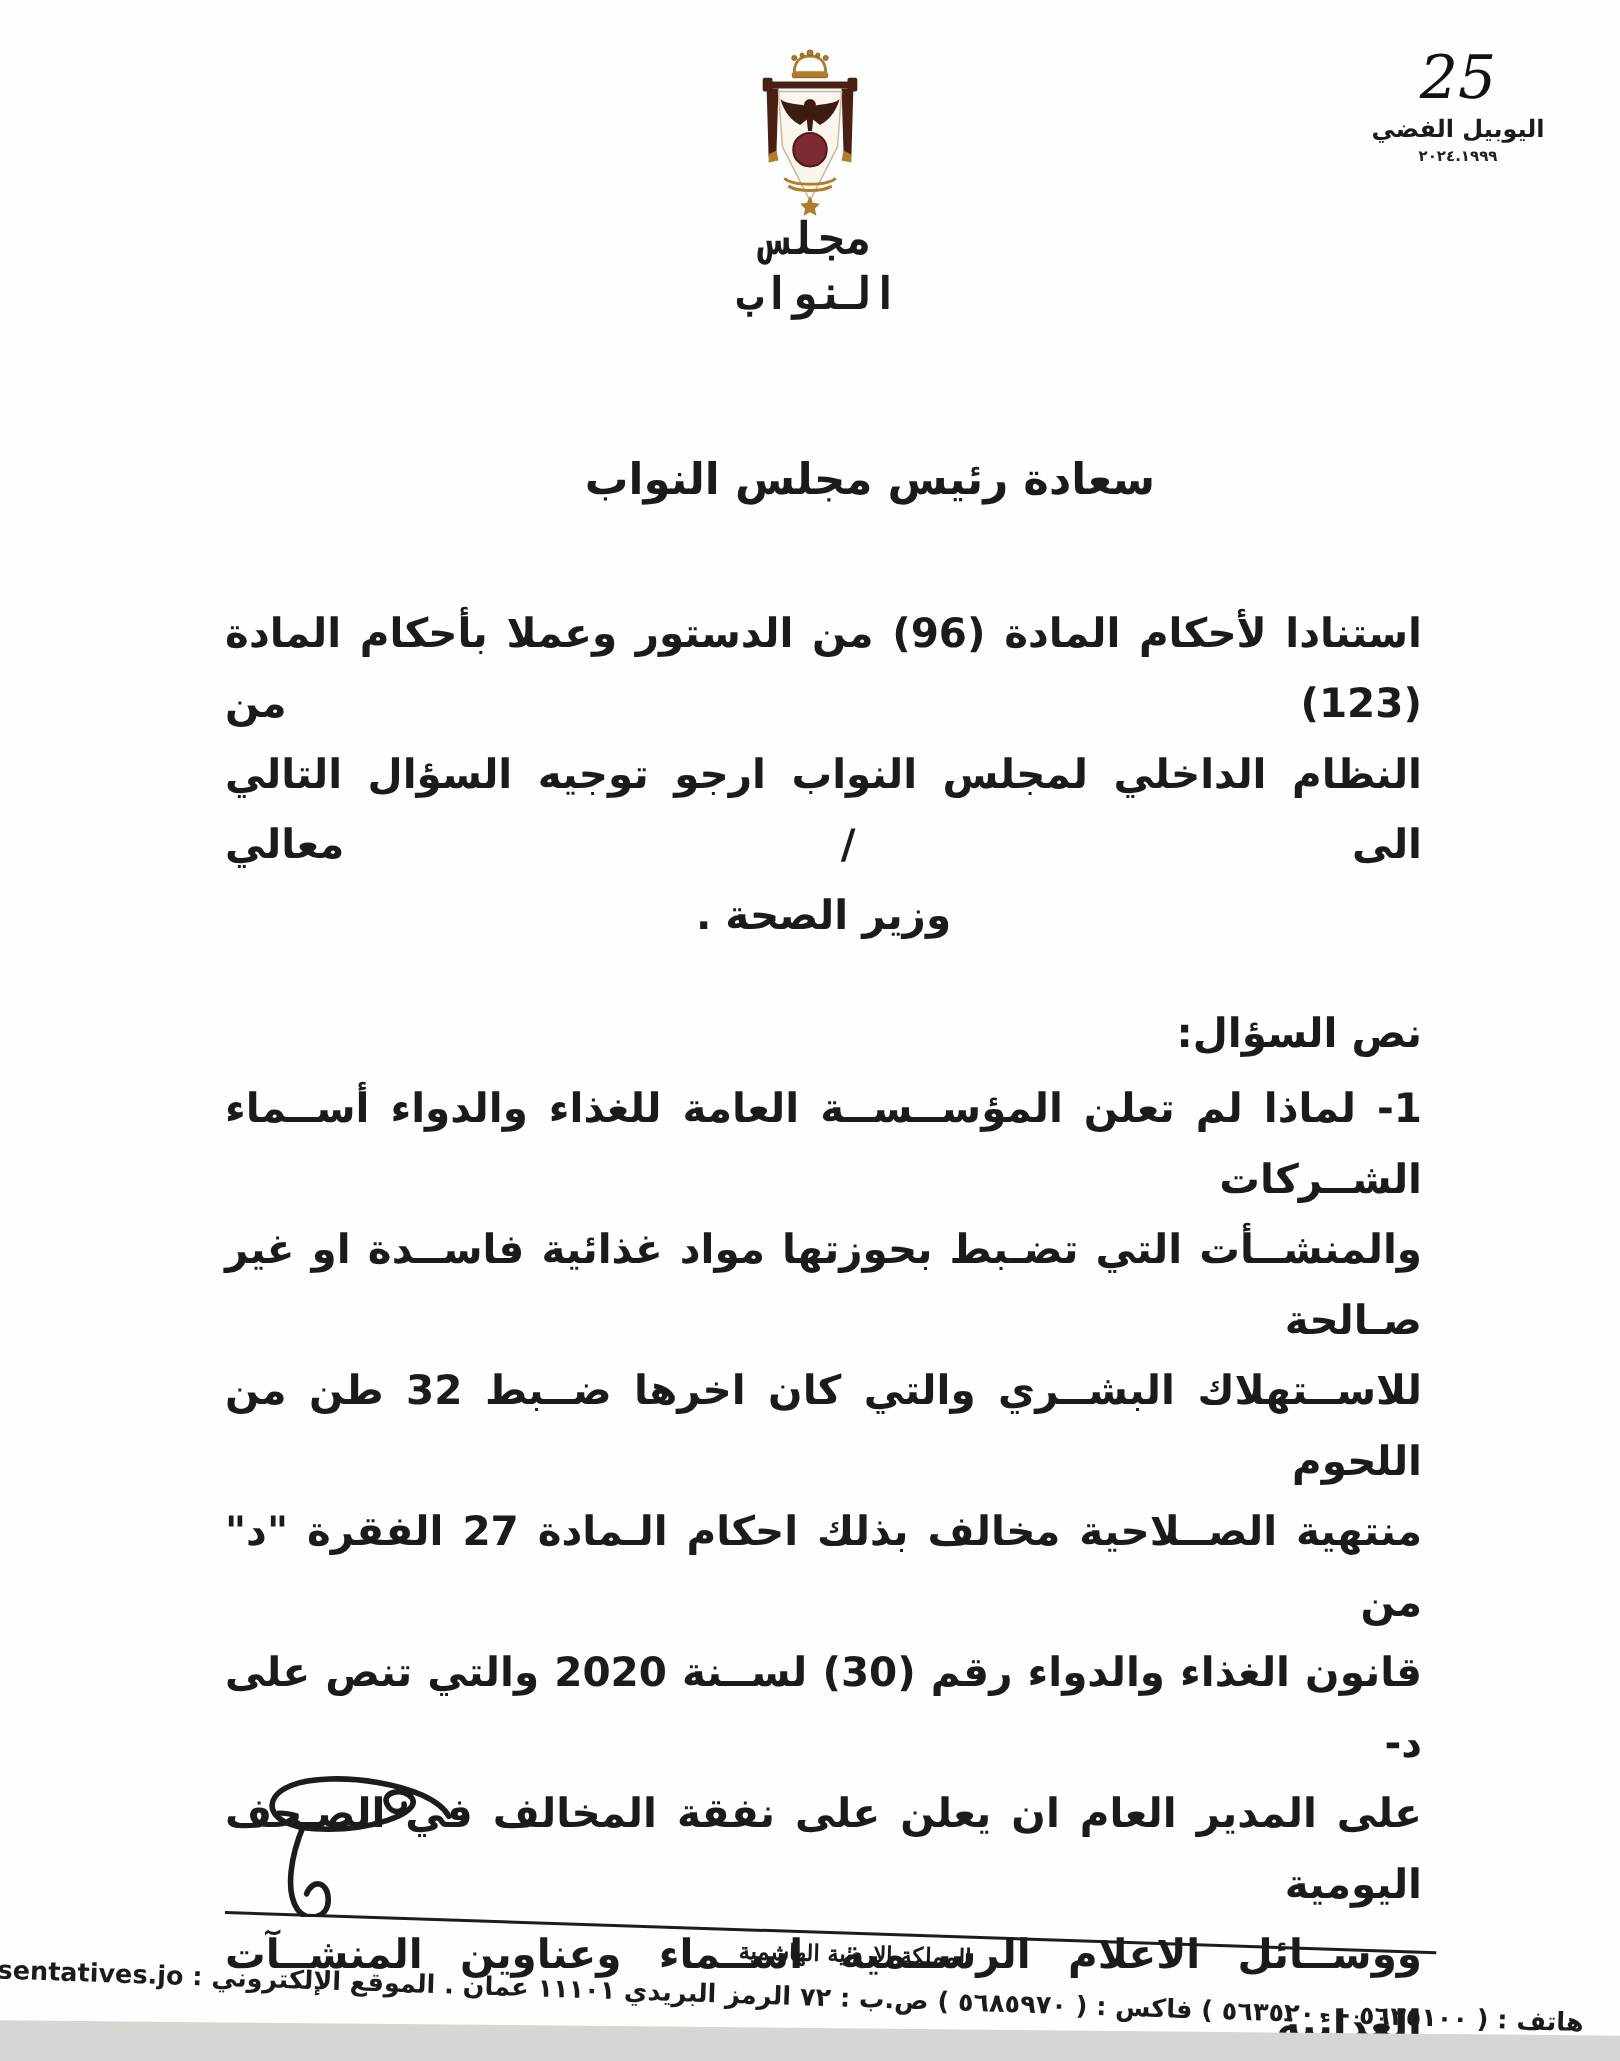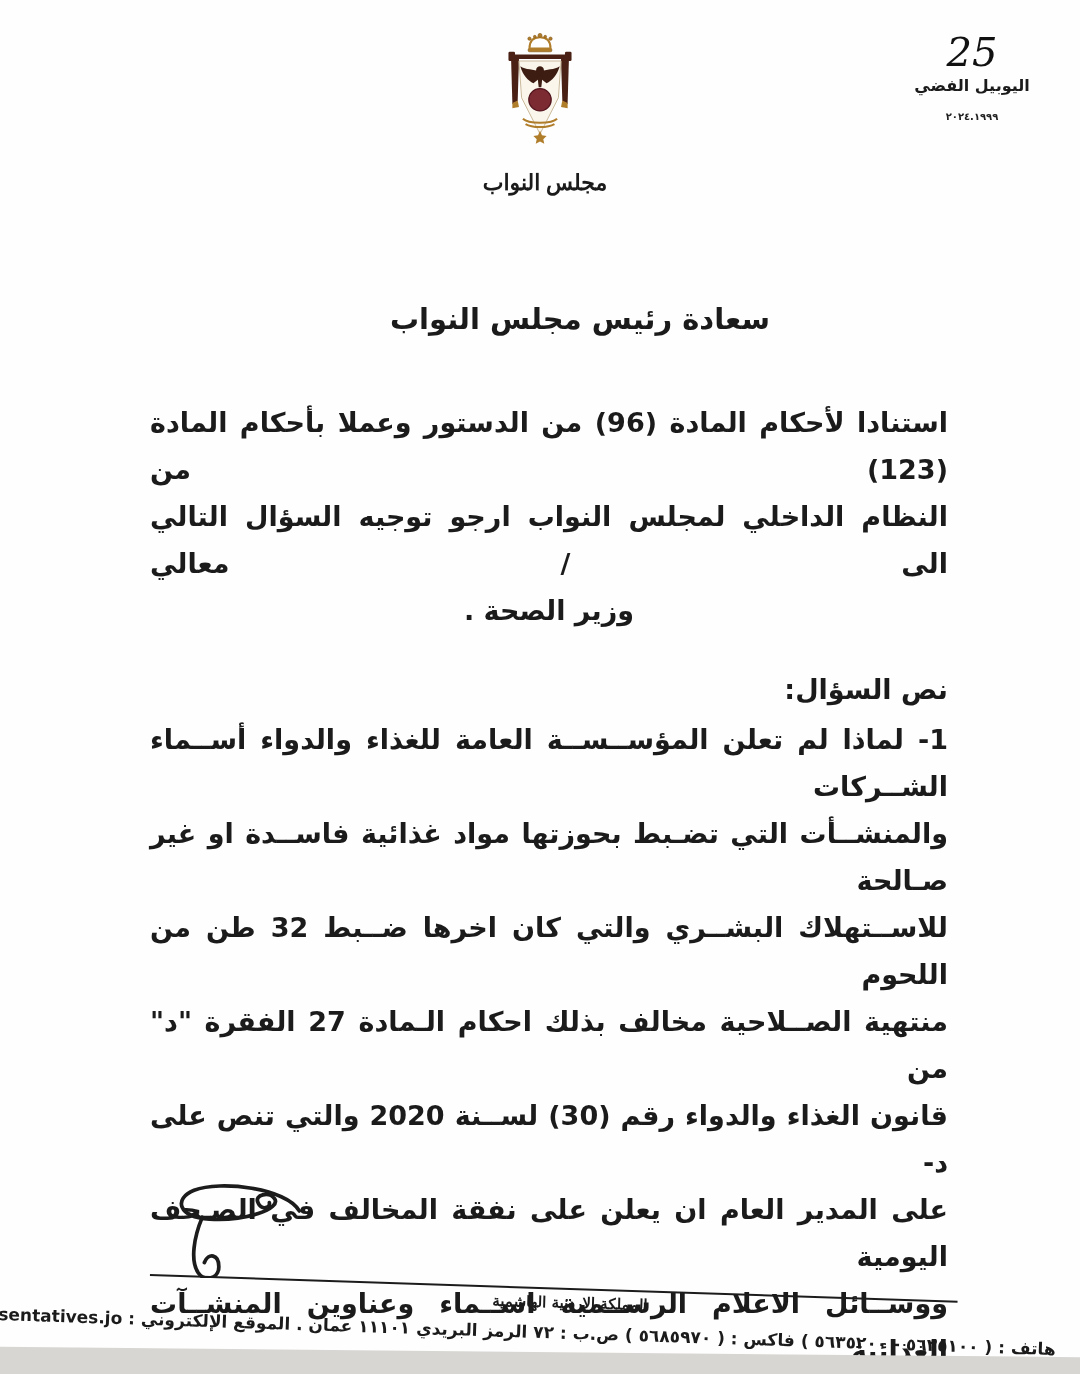--- a/index.html
+++ b/index.html
@@ -5,32 +5,31 @@
   html,body{margin:0;padding:0;background:#e9e8e5;}
   .page{
     position:relative;width:1080px;height:1374px;background:#fefefe;
     overflow:hidden;margin:0 auto;
     font-family:"DejaVu Sans",sans-serif;color:#1b1b1b;
   }
   
   .crest{position:absolute;left:494px;top:32px;}
   .council-name{
     position:absolute;left:455px;top:142px;width:180px;text-align:center;
-    font-size:22px;font-weight:bold;letter-spacing:-1px;
-    font-family:Liberation Serif, serif;
-    margin-top:28px;
+    font-size:30px;font-weight:bold;letter-spacing:-1px;
+    font-family:Liberation Mono, monospace;
   }
   .jubilee{position:absolute;left:912px;top:36px;width:120px;text-align:center;}
   .j25{
     width:52px;margin:0 auto;word-break:break-all;line-height:.8;
     font-family:"DejaVu Serif",serif;font-size:40px;font-weight:400;
     font-style:italic;color:#111;
   }
   .jlabel{font-size:16px;font-weight:bold;margin-top:8px;letter-spacing:-1px;}
-  .jyears{font-size:10px;font-weight:bold;letter-spacing:2px;margin-top:16px;color:#222;}
+  .jyears{font-size:10px;font-weight:bold;letter-spacing:2px;margin-top:4px;color:#222;}
   
   .letter{
     position:absolute;right:132px;left:150px;top:296px;direction:rtl;
     font-weight:bold;font-size:27px;line-height:47px;
   }
   .salutation{font-size:29px;text-align:right;padding-right:178px;margin-bottom:56px;}
   .jl{text-align:justify;text-align-last:justify;text-justify:inter-word;}
   .rl{text-align:center;}
   .q-head{margin-top:32px;margin-bottom:3px;text-align:right;}
   .item{padding-right:0;}

